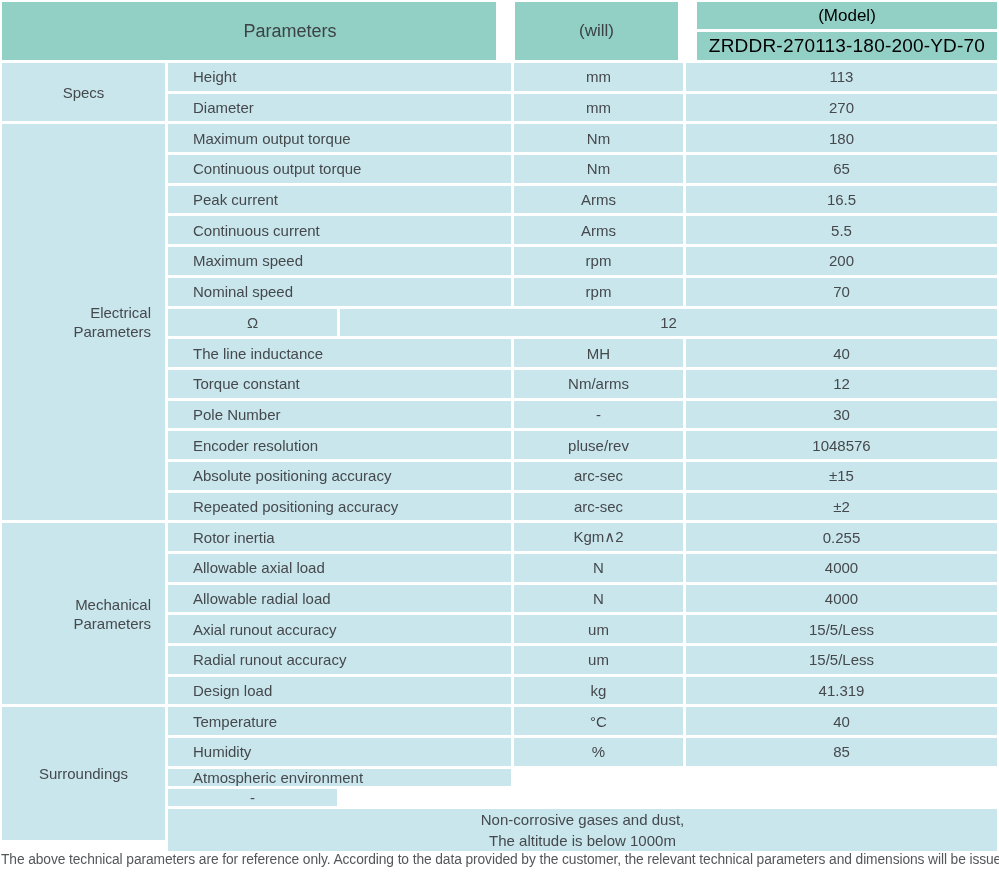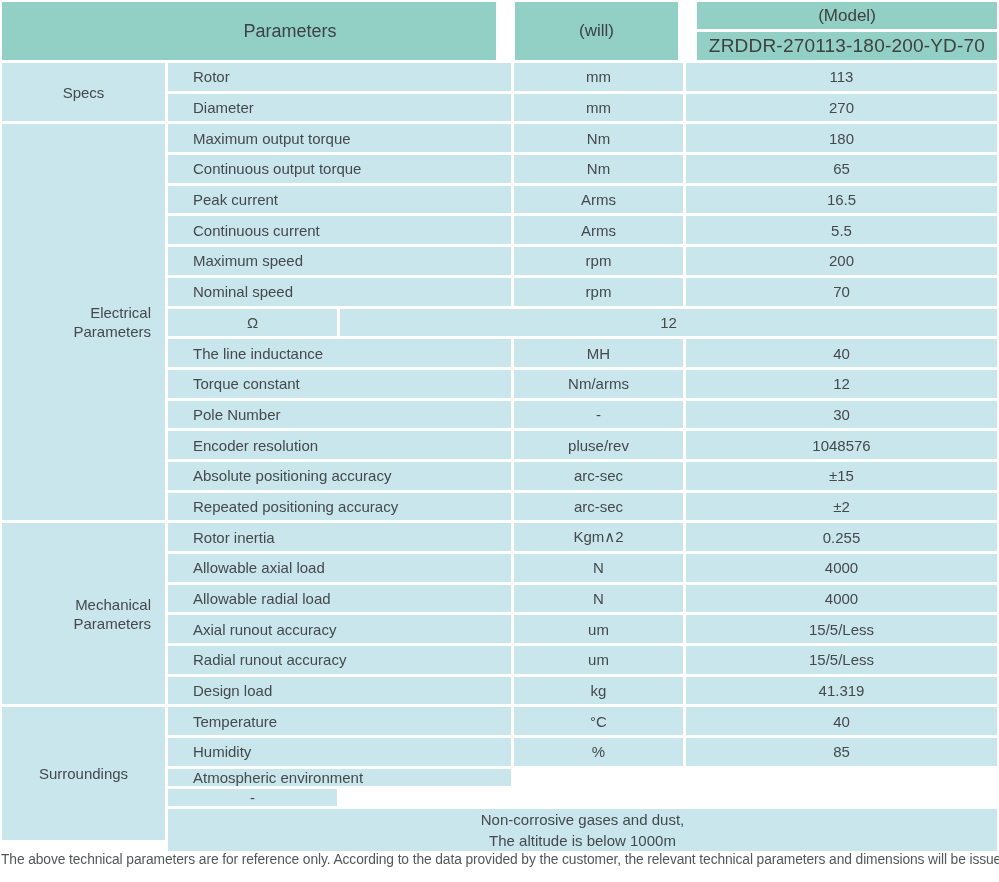--- a/index.html
+++ b/index.html
@@ -16,21 +16,21 @@
     display: flex; flex-direction: column; gap: 3px;
   }
   
   .header-row { display: flex; gap: 19px; height: 58px; }
   .hcell { background: #92d0c6; color: #3c4245; display: flex; align-items: center; justify-content: center; }
   .h-params { width: 509px; font-size: 18px; padding-left: 82px; }
   .h-unit   { width: 169px; font-size: 17px; }
   .h-model  { width: 311px; display: flex; flex-direction: column; gap: 3px; background: transparent; padding: 0; }
   .h-model-top    { height: 27px; font-size: 17px; }
   .h-model-bottom { height: 28px; font-size: 19px; letter-spacing: 0.2px; }
-  .h-model-top, .h-model-bottom { background: #92d0c6; display: flex; align-items: center; justify-content: center; color: #404040; }
+  .h-model-top, .h-model-bottom { background: #92d0c6; display: flex; align-items: center; justify-content: center; color: #000000; }
   
   .section { display: flex; gap: 3px; }
   .section-label {
     width: 163px; background: #c9e6ed;
     display: flex; align-items: center; justify-content: center;
     text-align: right; font-size: 15px; line-height: 19px; padding: 0 14px;
   }
   .rows { flex: 1; display: flex; flex-direction: column; gap: 3px; }
   .row { display: flex; gap: 3px; height: 27.7px; }
   .row-tall { height: 71px; flex-direction: column; }
@@ -54,21 +54,21 @@
     <div class="h-model">
       <div class="h-model-top">(Model)</div>
       <div class="h-model-bottom">ZRDDR-270113-180-200-YD-70</div>
     </div>
   </div>
   <div id="sections-container" style="display: flex; flex-direction: column; gap: 3px;">
       <div class="section">
         <div class="section-label">Specs</div>
         <div class="rows">
           <div class="row">
-            <div class="cell cell-param">Rotor</div>
+            <div class="cell cell-param">Height</div>
             <div class="cell cell-unit">mm</div>
             <div class="cell cell-value">113</div>
           </div>
           <div class="row">
             <div class="cell cell-param">Diameter</div>
             <div class="cell cell-unit">mm</div>
             <div class="cell cell-value">270</div>
           </div>
         </div>
       </div>

